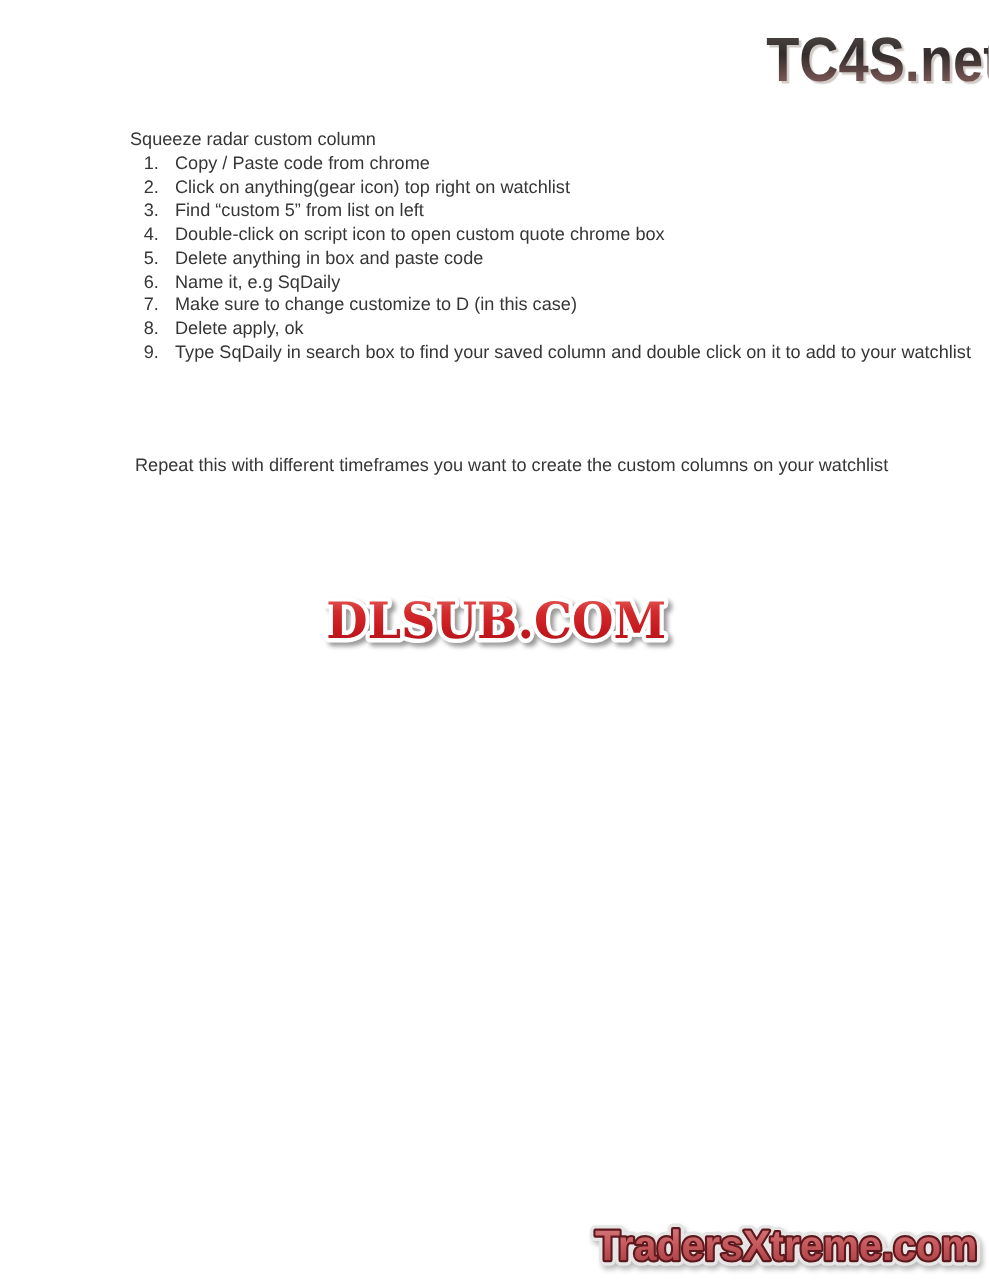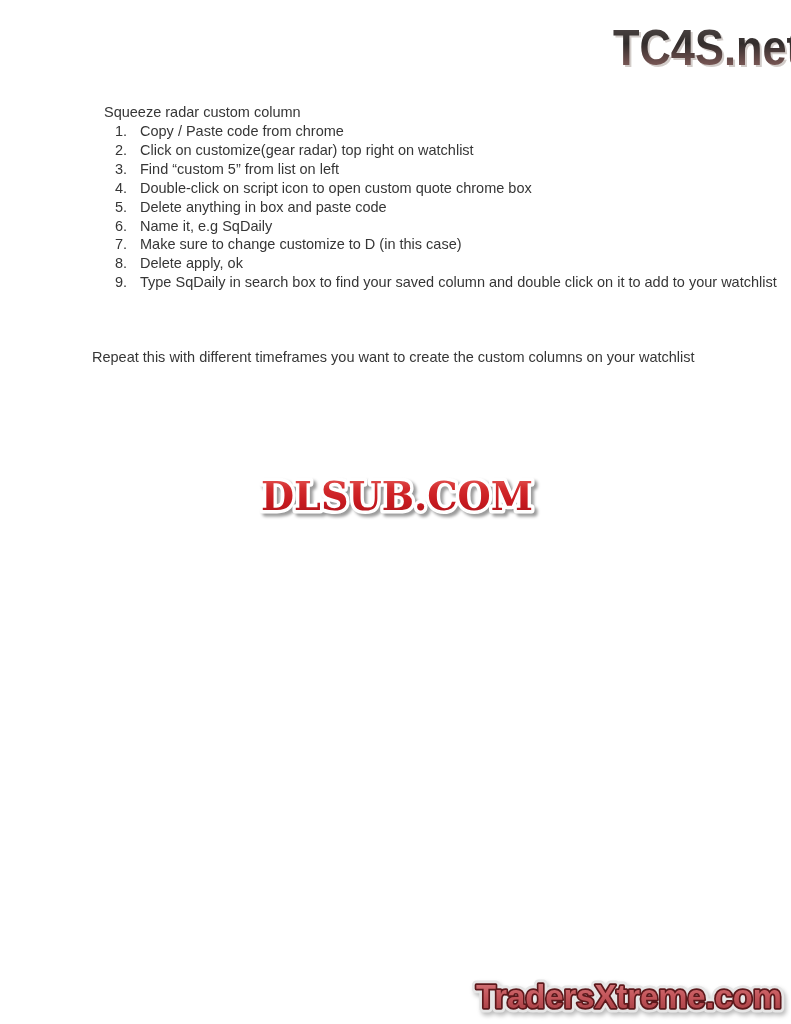--- a/index.html
+++ b/index.html
@@ -58,21 +58,21 @@
     content: counter(step) ".";
     position: absolute;
     left: -25px;
     top: 0;
   }
   .closing-note {
     position: absolute;
     top: 348px;
     left: 92px;
     width: 680px;
-    margin: 0;
+    margin: 16px;
     font-size: 14.5px;
     line-height: 19px;
   }
 
   
   .dlsub-logo {
     position: absolute;
     top: 467px;
     left: 248px;
     width: 298px;
@@ -106,21 +106,21 @@
         </linearGradient>
       </defs>
       <text x="99" y="45" text-anchor="middle" font-family="Liberation Sans, sans-serif" font-weight="bold" font-size="50" fill="url(#tc4s-grad)" textLength="188" lengthAdjust="spacingAndGlyphs" style="filter: drop-shadow(2px 2px 0px #d2ccc9);">TC4S.net</text>
     </svg>
   </div>
 
   <h1 class="doc-title">Squeeze radar custom column</h1>
 
   <ol class="steps">
     <li class="step">Copy / Paste code from chrome</li>
-    <li class="step">Click on customize(gear radar) top right on watchlist</li>
+    <li class="step">Click on anything(gear icon) top right on watchlist</li>
     <li class="step">Find “custom 5” from list on left</li>
     <li class="step">Double-click on script icon to open custom quote chrome box</li>
     <li class="step">Delete anything in box and paste code</li>
     <li class="step">Name it, e.g SqDaily</li>
     <li class="step">Make sure to change customize to D (in this case)</li>
     <li class="step">Delete apply, ok</li>
     <li class="step">Type SqDaily in search box to find your saved column and double click on it to add to your watchlist</li>
   </ol>
 
   <p class="closing-note">Repeat this with different timeframes you want to create the custom columns on your watchlist</p>

